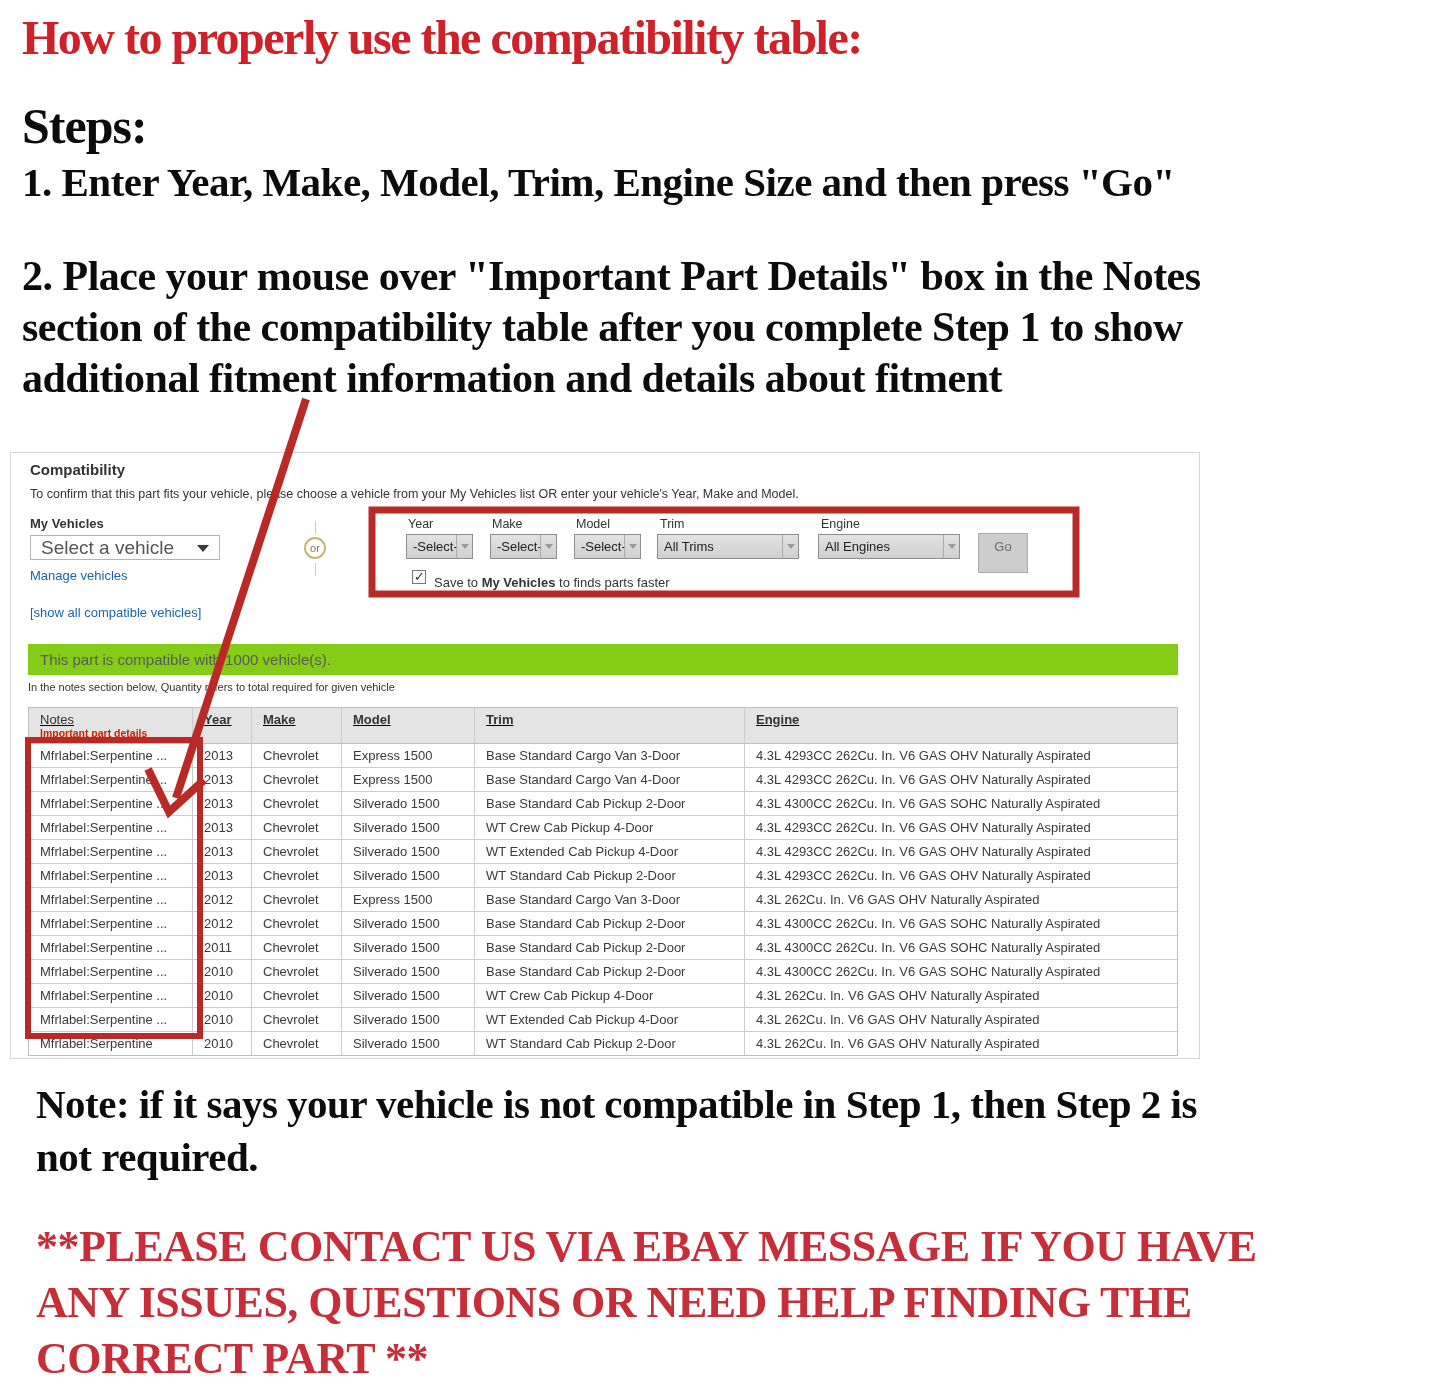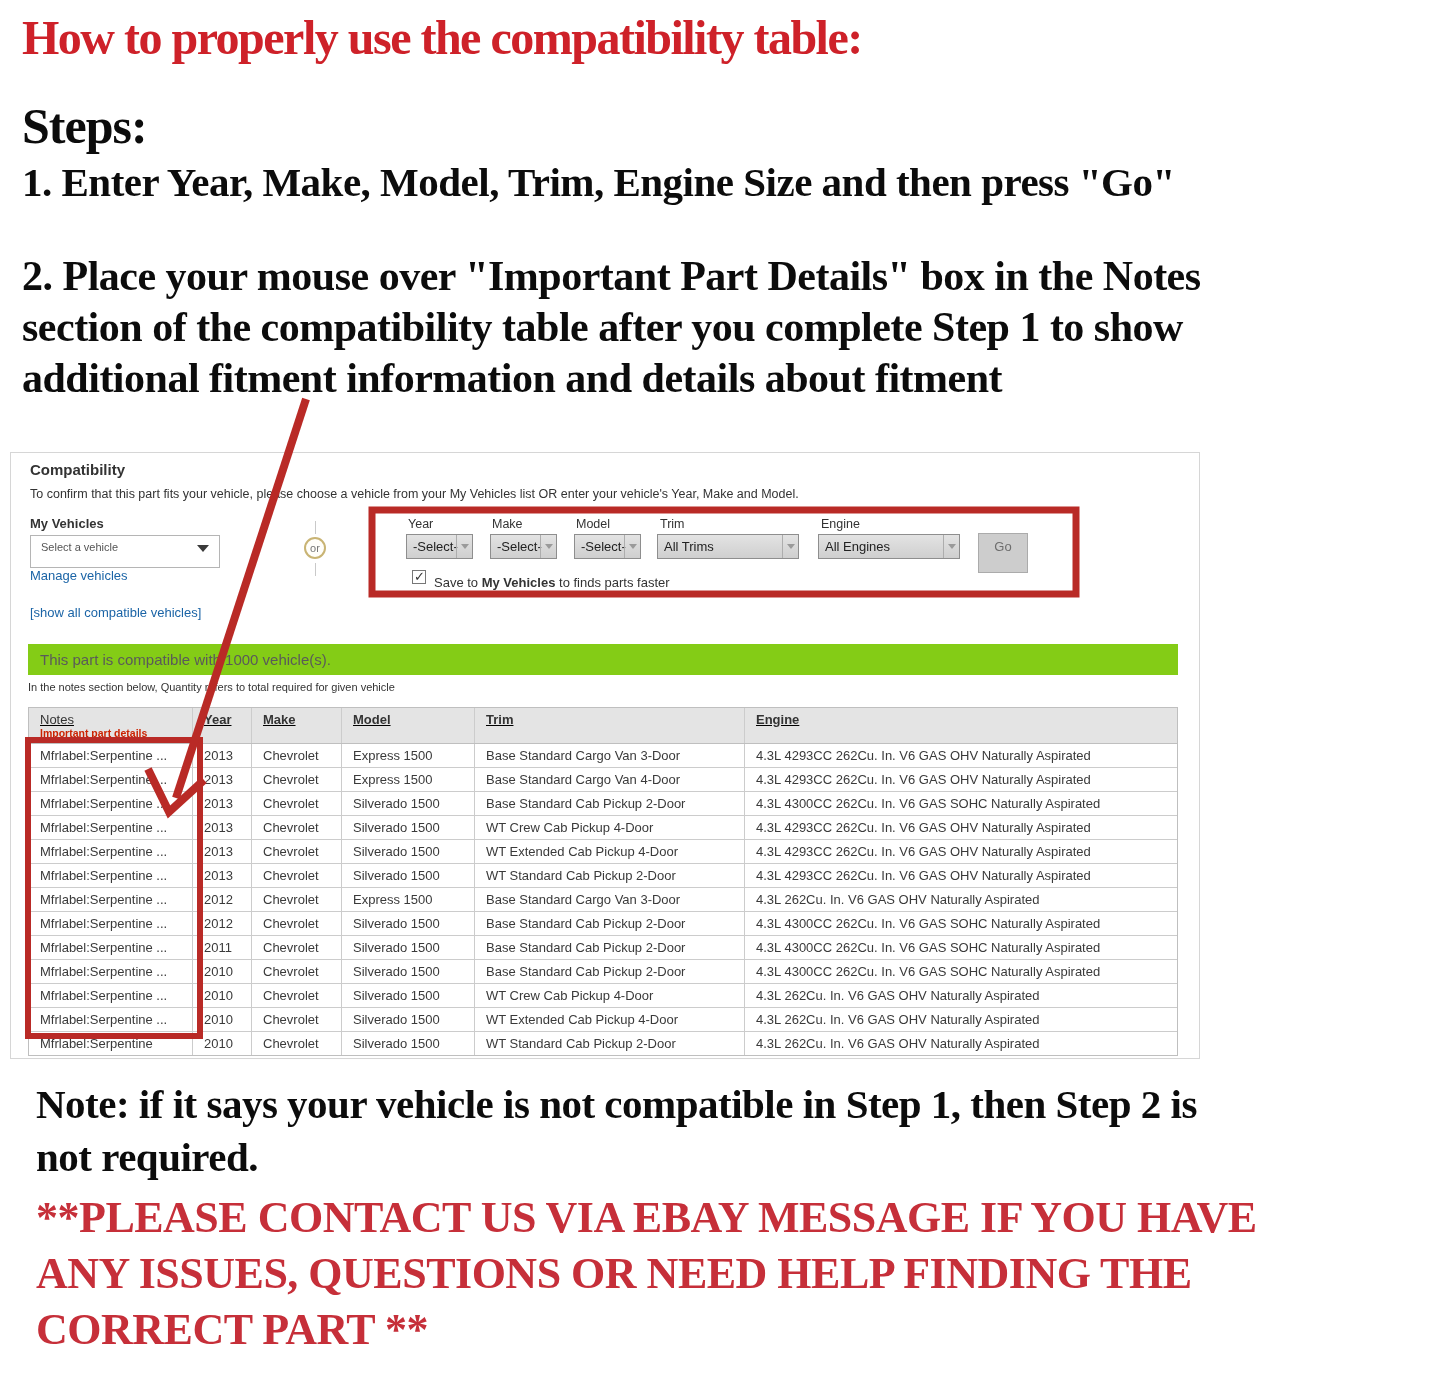--- a/index.html
+++ b/index.html
@@ -10,29 +10,29 @@
 
   
   .serif { font-family:"Liberation Serif","DejaVu Serif",serif; font-weight:bold; color:#0c0c0c; }
   .page-title { left:22px; top:10px; font-size:48px; letter-spacing:-1.5px; color:#ce2129; white-space:nowrap; }
   .steps-heading { left:22px; top:97px; font-size:50px; letter-spacing:-1px; }
   .step-line { left:22px; top:158px; font-size:41px; letter-spacing:-0.5px; white-space:nowrap; }
   .step2-block { left:22px; top:251px; font-size:42px; letter-spacing:-0.5px; line-height:51px; white-space:nowrap; }
 
   
   .note-block { left:36px; top:1078px; font-size:41px; letter-spacing:-0.5px; line-height:53px; white-space:nowrap; }
-  .contact-block { left:36px; top:1190px; font-size:44px; letter-spacing:-0.5px; line-height:56px; color:#c62f39; white-space:nowrap; }
+  .contact-block { left:36px; top:1219px; font-size:44px; letter-spacing:-0.5px; line-height:56px; color:#c62f39; white-space:nowrap; }
 
   
   .widget-panel { left:10px; top:452px; width:1190px; height:607px; background:#fff; border:1px solid #d6d6d6; }
   .w-heading { left:30px; top:461px; font-size:15px; font-weight:bold; color:#333; }
   .w-subtitle { left:30px; top:487px; font-size:12.5px; color:#333; }
 
   .mv-label { left:30px; top:516px; font-size:13px; font-weight:bold; color:#333; }
-  .mv-select { left:30px; top:535px; width:190px; height:33px; background:#fff; border:1px solid #b5b5b5; font-size:11px; color:#555; line-height:23px; padding-left:10px; cursor:pointer; }
+  .mv-select { left:30px; top:535px; width:190px; height:25px; background:#fff; border:1px solid #b5b5b5; font-size:19px; color:#555; line-height:23px; padding-left:10px; cursor:pointer; }
   .mv-arrow { position:absolute; right:10px; top:9px; width:0; height:0; border-left:6px solid transparent; border-right:6px solid transparent; border-top:7px solid #3a3a3a; }
   .mv-manage { left:30px; top:568px; font-size:13px; color:#1b64a6; cursor:pointer; }
   .mv-showall { left:30px; top:605px; font-size:13px; color:#1b64a6; cursor:pointer; }
 
   .or-tick { width:1px; background:#c9c9c9; }
   .or-circle { left:304px; top:537px; width:22px; height:22px; border:2px solid #c9b474; border-radius:50%; background:#fffefa; font-size:11px; color:#777; text-align:center; line-height:18px; }
 
   .flabel { top:517px; font-size:12.5px; color:#333; }
   .fselect { top:534px; height:25px; background:linear-gradient(#e3e3e3,#cfcfcf); border:1px solid #8e8e8e; font-size:13px; color:#222; line-height:23px; padding-left:6px; cursor:pointer; }
   .fsel-arrow { position:absolute; right:0; top:0; bottom:0; width:16px; border-left:1px solid #adadad; }

